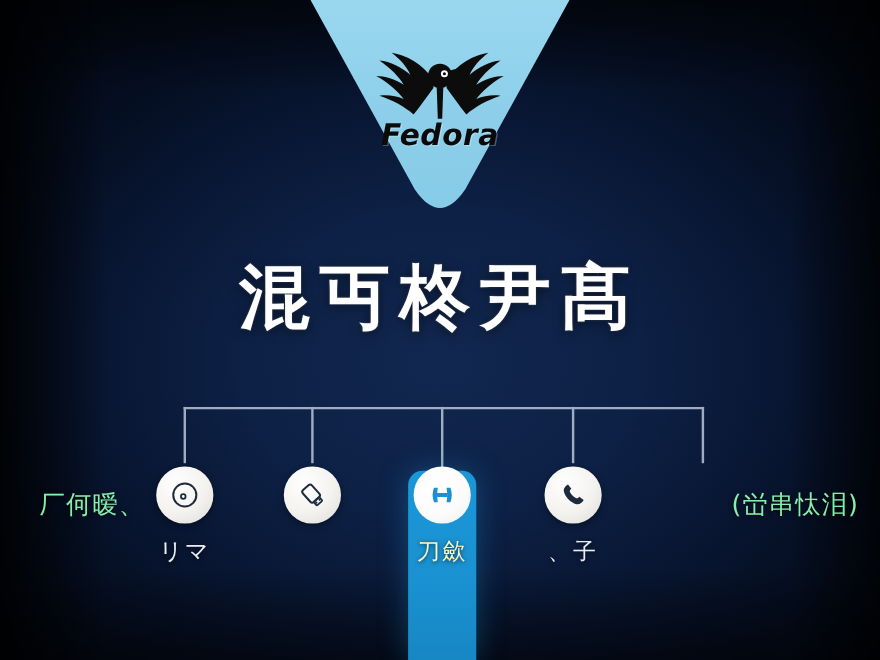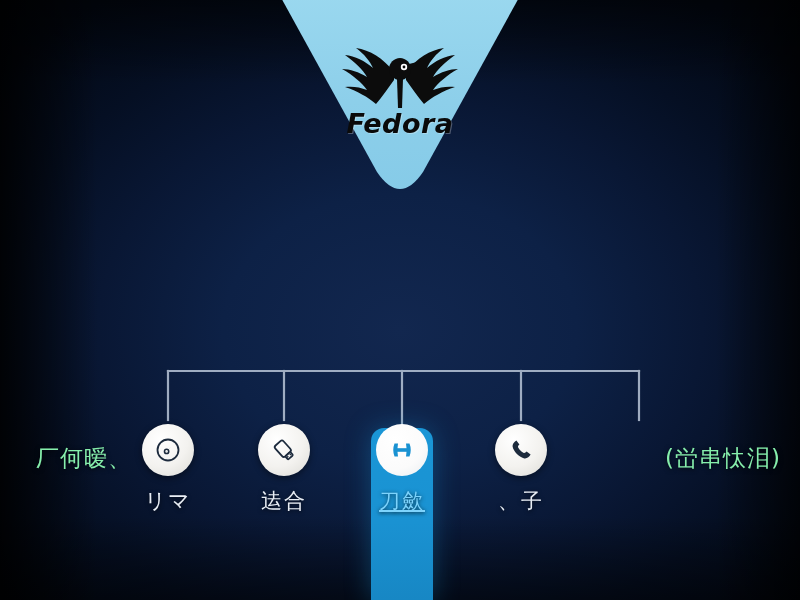--- a/index.html
+++ b/index.html
@@ -152,22 +152,21 @@
   }
   .node-label {
     margin-top: 11px;
     font-size: 21px;
     color: #e9eef5;
     letter-spacing: 2px;
     text-shadow: 0 1px 4px rgba(0,0,0,.7);
     white-space: nowrap;
   }
   .node.is-active .node-label {
-    color: #7dd3fc;
-    text-decoration: underline;
+    color: #fef9c3;
   }
 
   
   .side-text {
     position: absolute;
     top: 443px;
     font-size: 23px;
     color: #86efac;
     letter-spacing: 1px;
     text-shadow: 0 1px 5px rgba(0,0,0,.8);
@@ -214,20 +213,21 @@
           <path d="M72 22 L84 19 L73 28 Z"></path>
           <path d="M60 37 L66 37 L65 66 L61 66 Z"></path>
         </g>
         <circle cx="67" cy="25" r="3.2" fill="#ffffff"></circle>
         <circle cx="67" cy="25" r="1.4" fill="#0c0c0c"></circle>
       </svg>
       <span id="logo-wordmark">Fedora</span>
     </div>
   </div>
 
+  <div id="title">混丏柊尹髙</div>
 
   <svg id="bracket" viewBox="0 0 800 80" width="800" height="80">
     <g stroke="#b9c6d8" stroke-width="2.2" fill="none" stroke-linecap="square" opacity="0.85">
       <line x1="168" y1="11" x2="639" y2="11"></line>
       <line x1="168" y1="11" x2="168" y2="60"></line>
       <line x1="284" y1="11" x2="284" y2="60"></line>
       <line x1="402" y1="11" x2="402" y2="66"></line>
       <line x1="521" y1="11" x2="521" y2="60"></line>
       <line x1="639" y1="11" x2="639" y2="60"></line>
     </g>
@@ -252,21 +252,20 @@
       <div class="node-badge">
         <svg width="28" height="28" viewBox="0 0 28 28">
           <g transform="rotate(-42 14 14)">
             <rect x="8.5" y="5" width="11" height="14.5" rx="2.2" fill="none" stroke="#1d2b3d" stroke-width="1.8"></rect>
             <rect x="10.6" y="19.5" width="6.8" height="4.4" rx="1" fill="none" stroke="#1d2b3d" stroke-width="1.7"></rect>
             <line x1="11.2" y1="21.6" x2="13" y2="21.6" stroke="#1d2b3d" stroke-width="1.5"></line>
             <line x1="15" y1="21.6" x2="16.8" y2="21.6" stroke="#1d2b3d" stroke-width="1.5"></line>
           </g>
         </svg>
       </div>
-      <div class="node-label">迲合</div>
     </div>
 
     <div class="node is-active" style="left:402px">
       <div class="node-badge">
         <svg width="30" height="30" viewBox="0 0 30 30">
           <path d="M7.5 8.5 Q5 15 7.5 21.5 L11 21.5 Q9.6 15 11 8.5 Z" fill="#1a92d2"></path>
           <path d="M22.5 8.5 Q25 15 22.5 21.5 L19 21.5 Q20.4 15 19 8.5 Z" fill="#1a92d2"></path>
           <rect x="10" y="13.2" width="10" height="3.6" fill="#1a92d2"></rect>
         </svg>
       </div>

